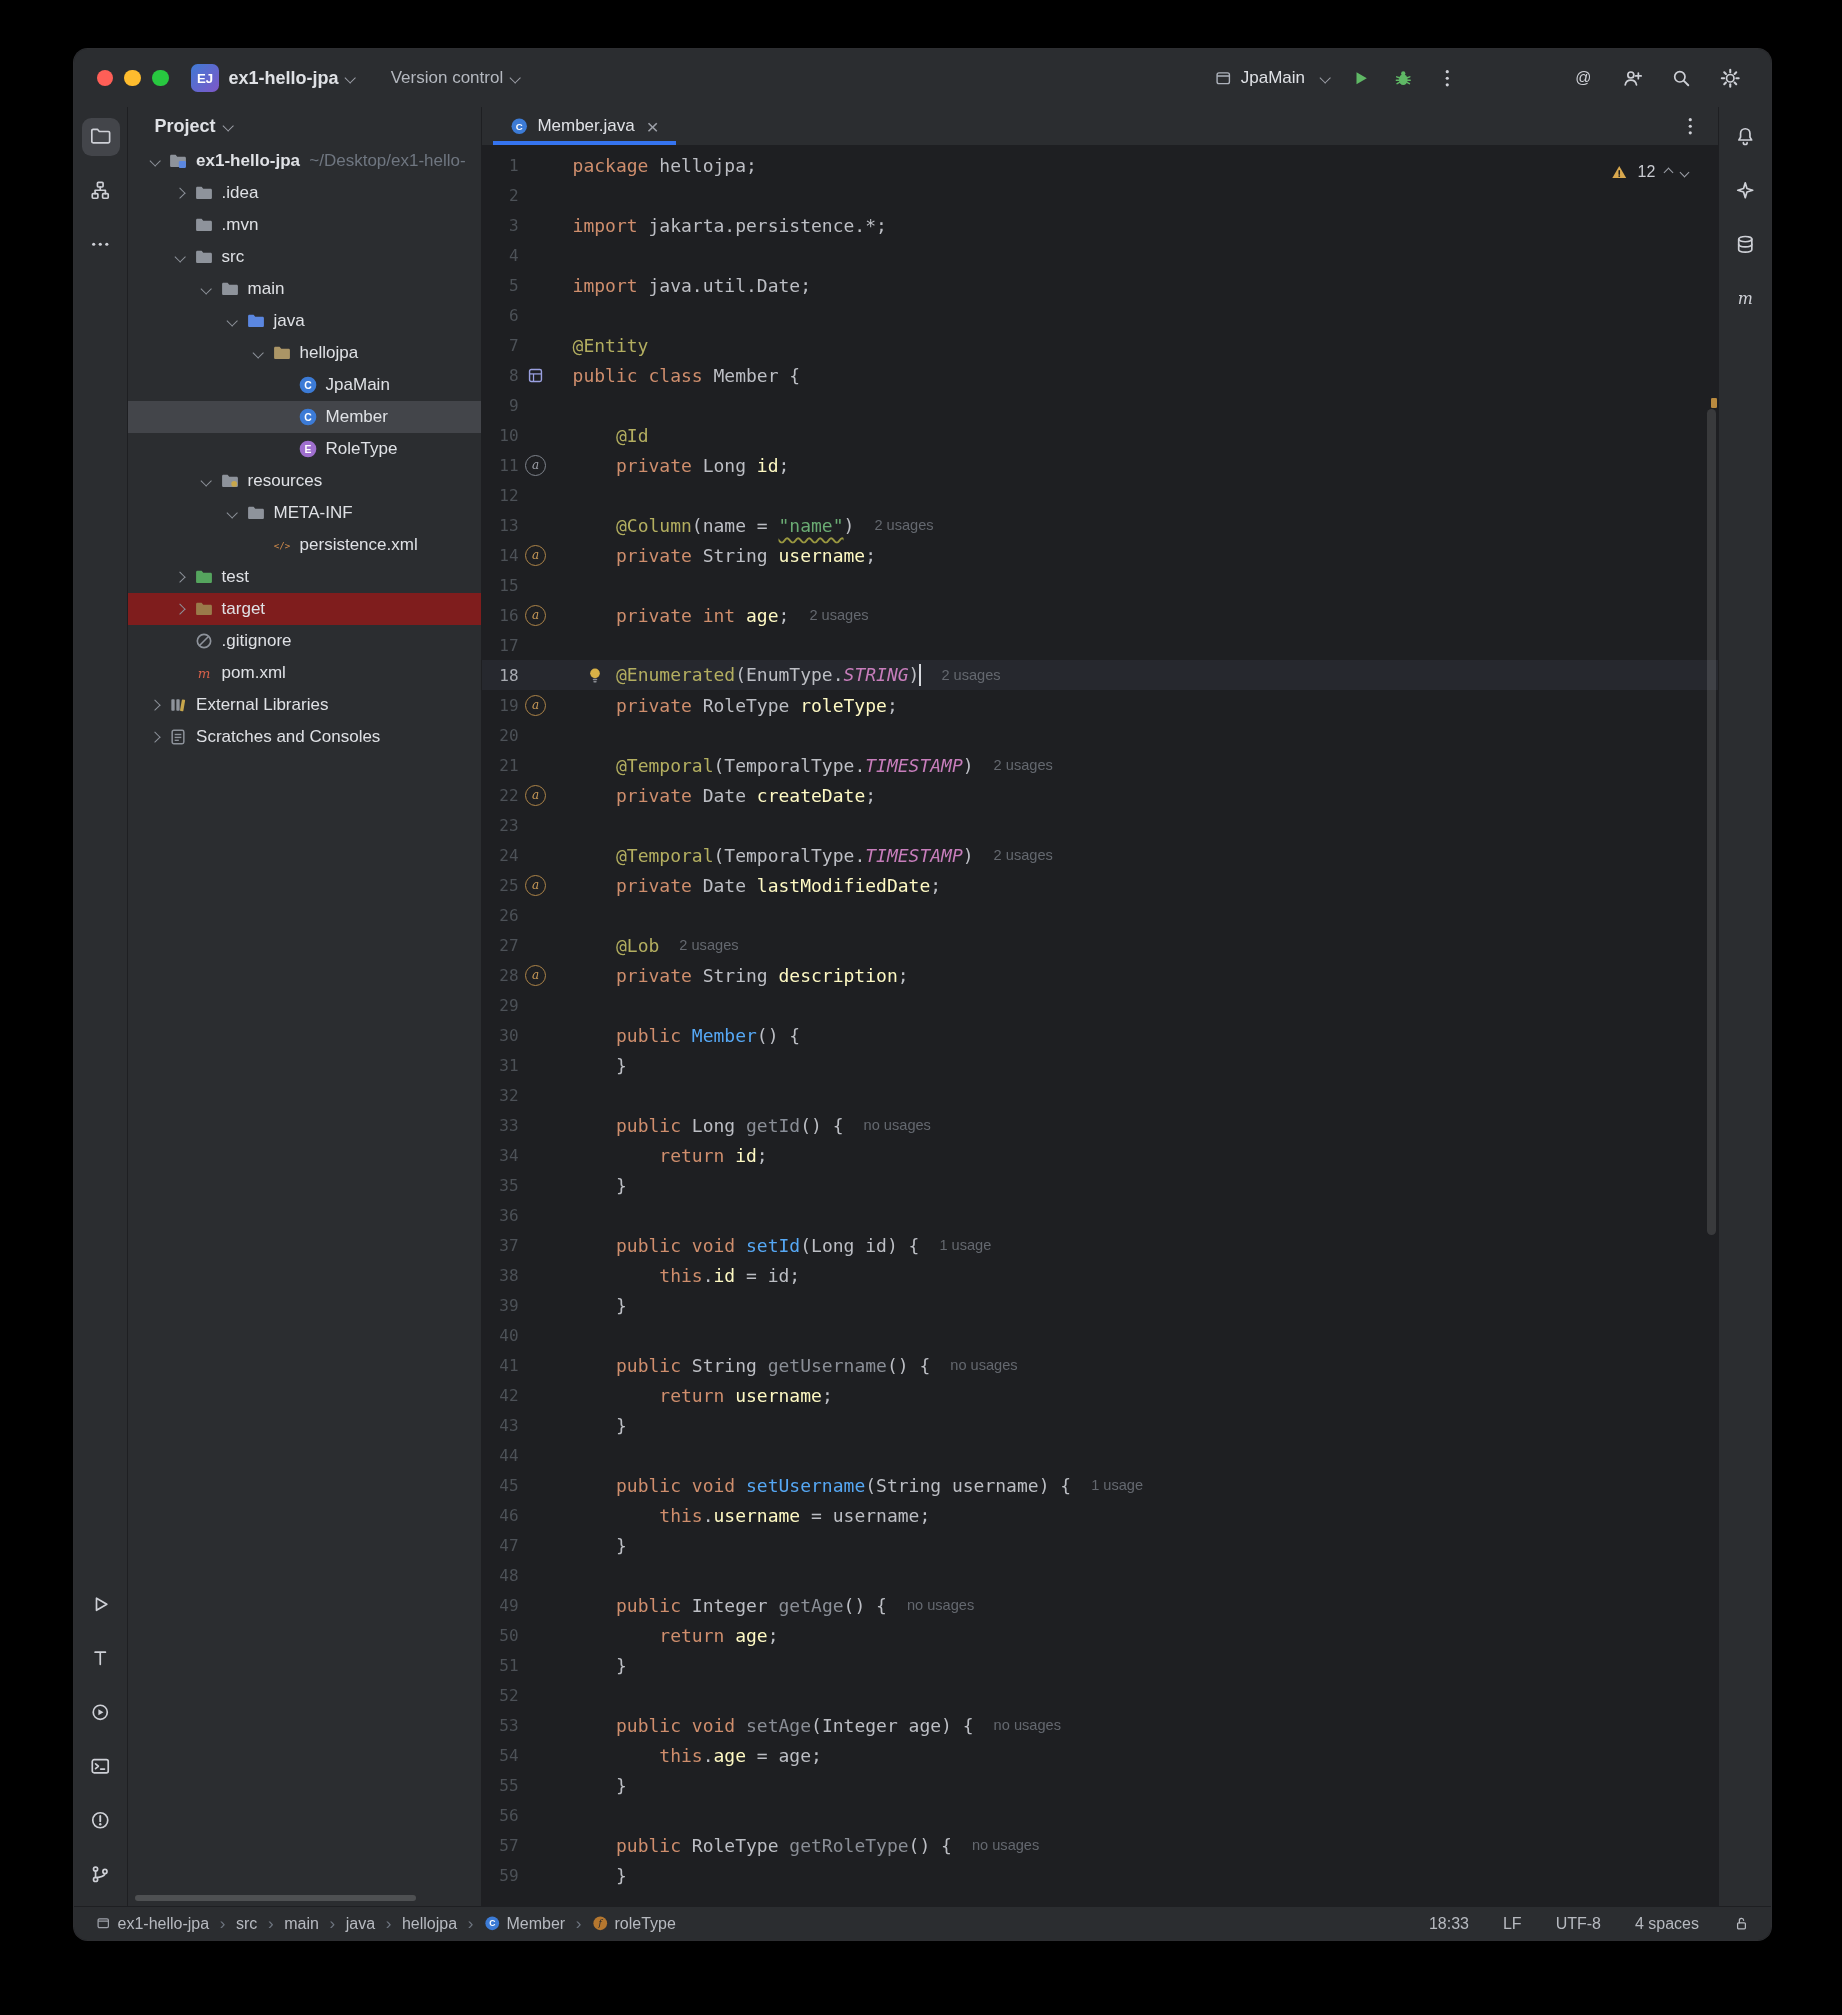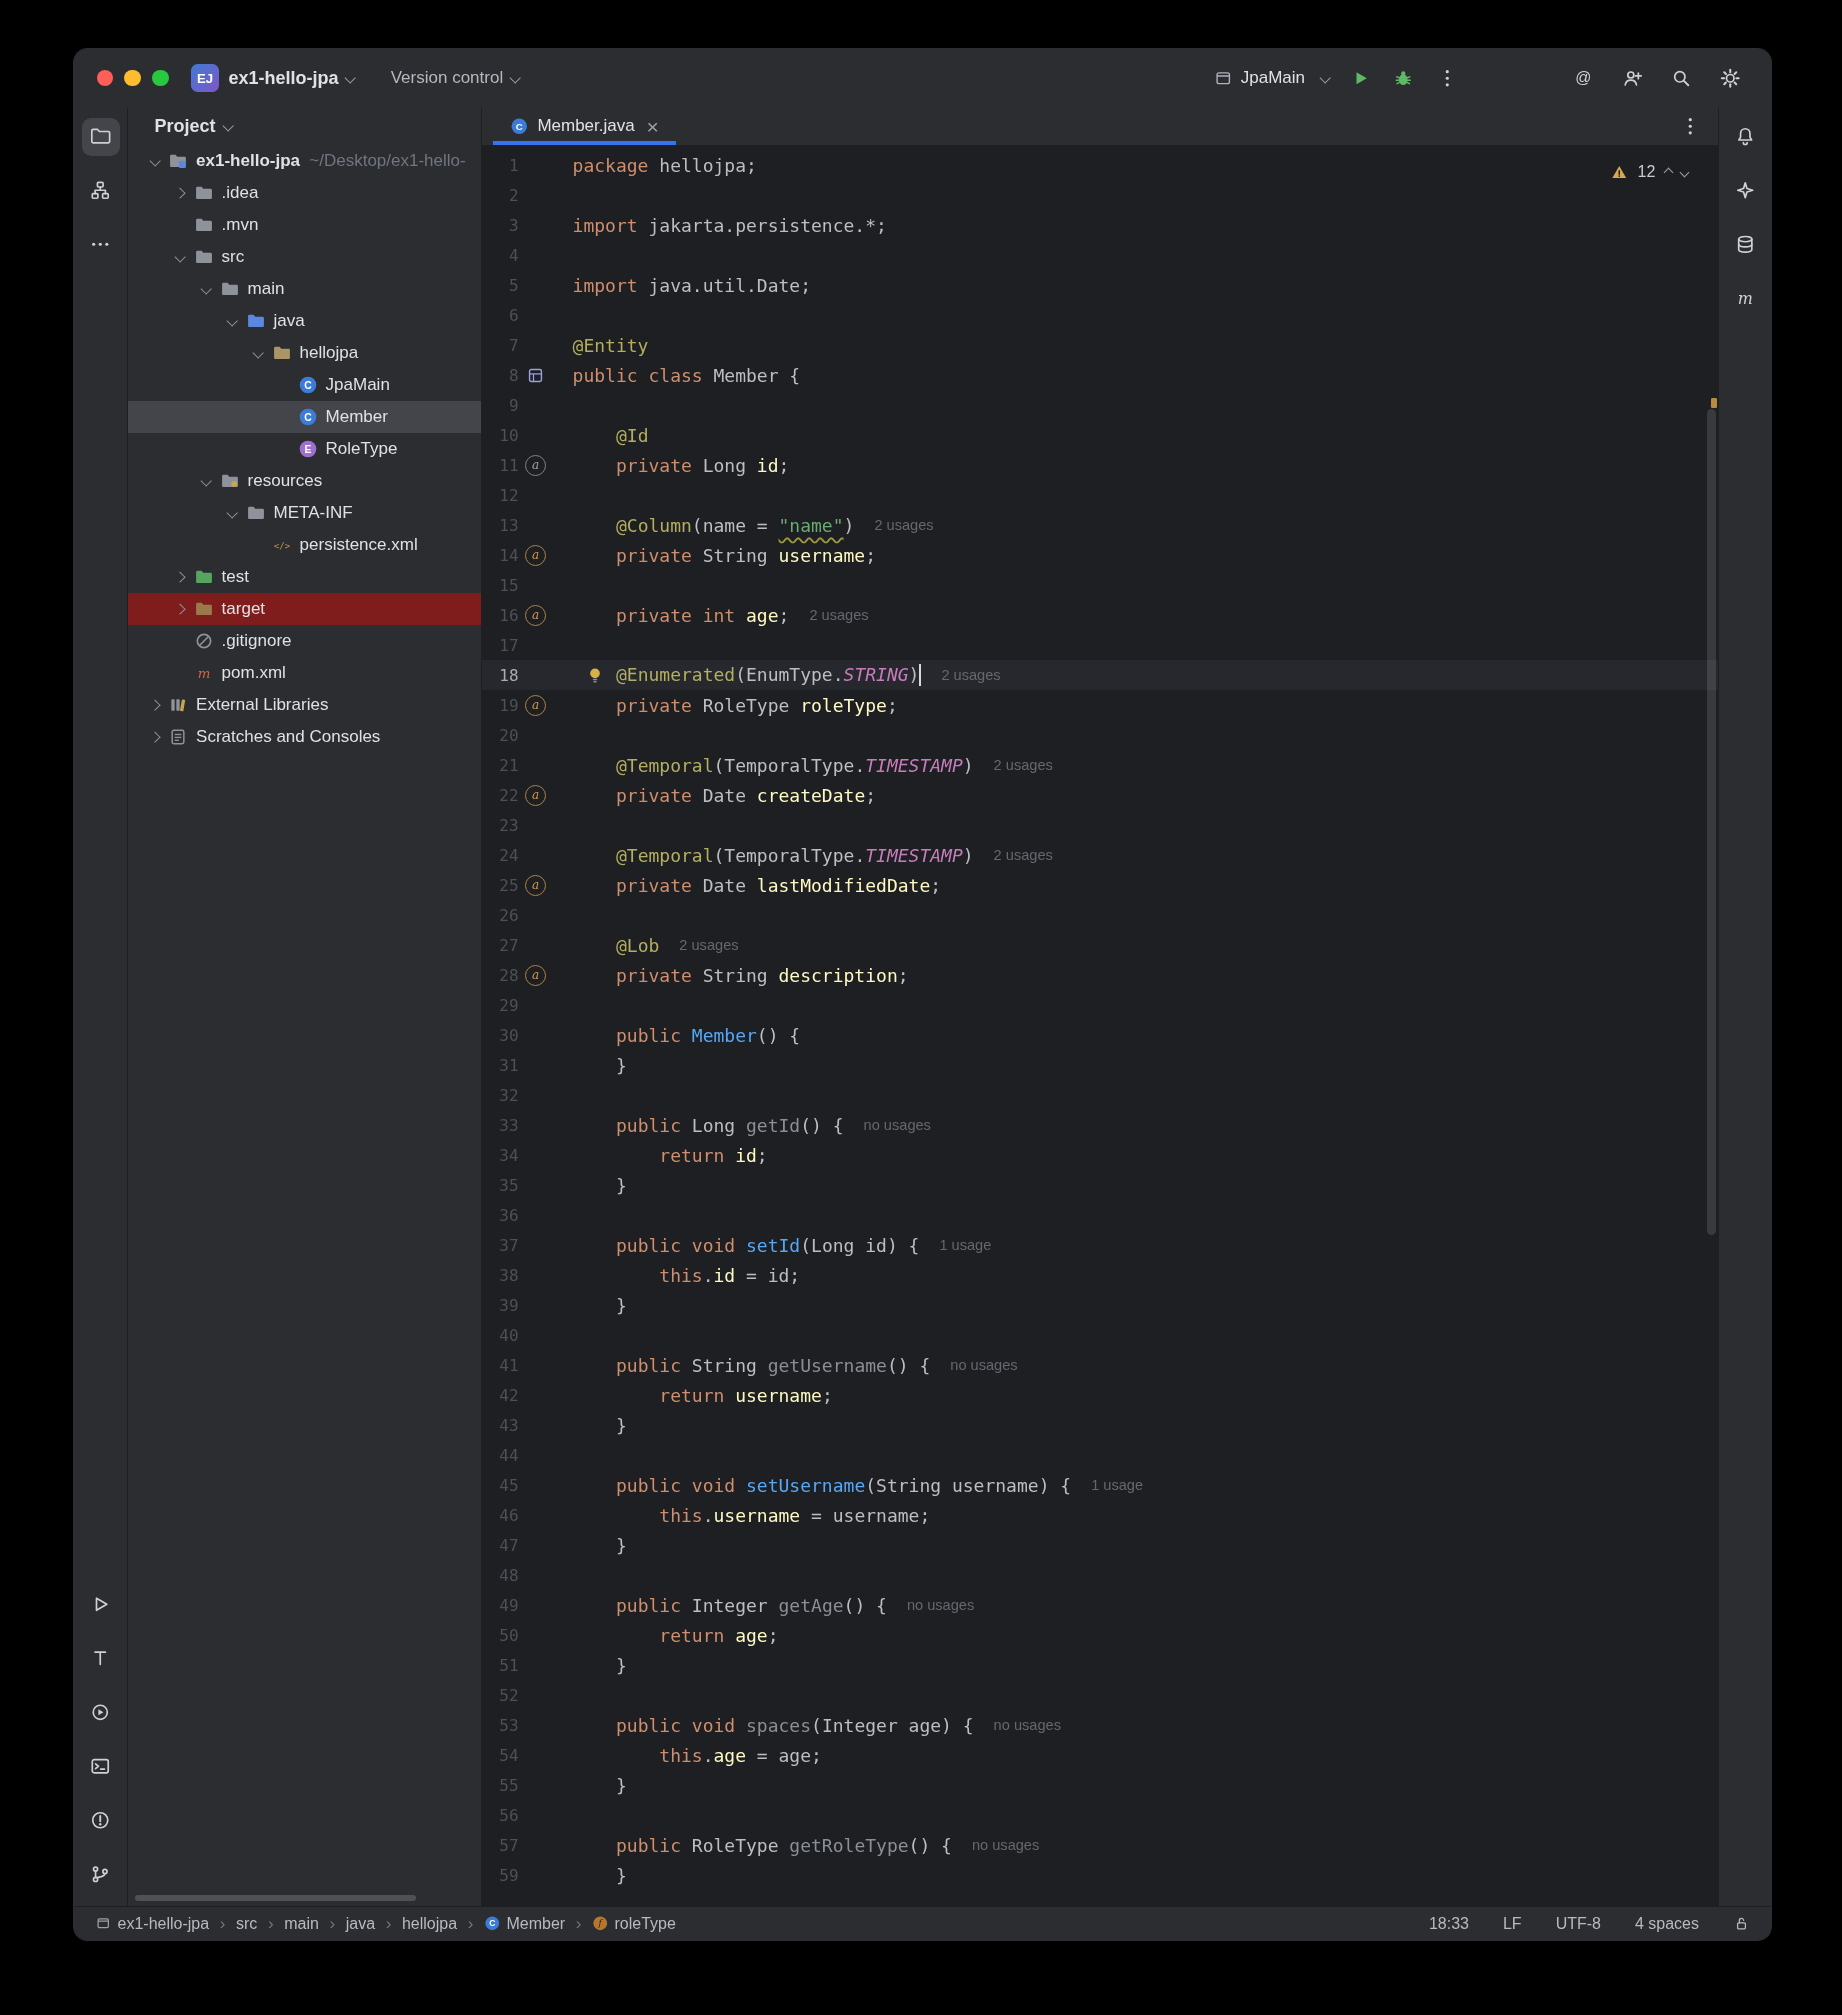--- a/index.html
+++ b/index.html
@@ -779,21 +779,21 @@
               <span class="codeln"><span class="tk-pl">    }</span></span>
             </div>
             <div class="cl">
               <span class="ln">52</span>
               <span class="gut"></span>
               <span class="codeln"></span>
             </div>
             <div class="cl">
               <span class="ln">53</span>
               <span class="gut"></span>
-              <span class="codeln"><span class="tk-pl">    </span><span class="tk-kw">public void</span><span class="tk-pl"> </span><span class="tk-uns">spaces</span><span class="tk-pl">(Integer age) {</span></span>
+              <span class="codeln"><span class="tk-pl">    </span><span class="tk-kw">public void</span><span class="tk-pl"> </span><span class="tk-uns">setAge</span><span class="tk-pl">(Integer age) {</span></span>
               <span class="inlay">no usages</span>
             </div>
             <div class="cl">
               <span class="ln">54</span>
               <span class="gut"></span>
               <span class="codeln"><span class="tk-pl">        </span><span class="tk-kw">this</span><span class="tk-pl">.</span><span class="tk-fld">age</span><span class="tk-pl"> = age;</span></span>
             </div>
             <div class="cl">
               <span class="ln">55</span>
               <span class="gut"></span>

